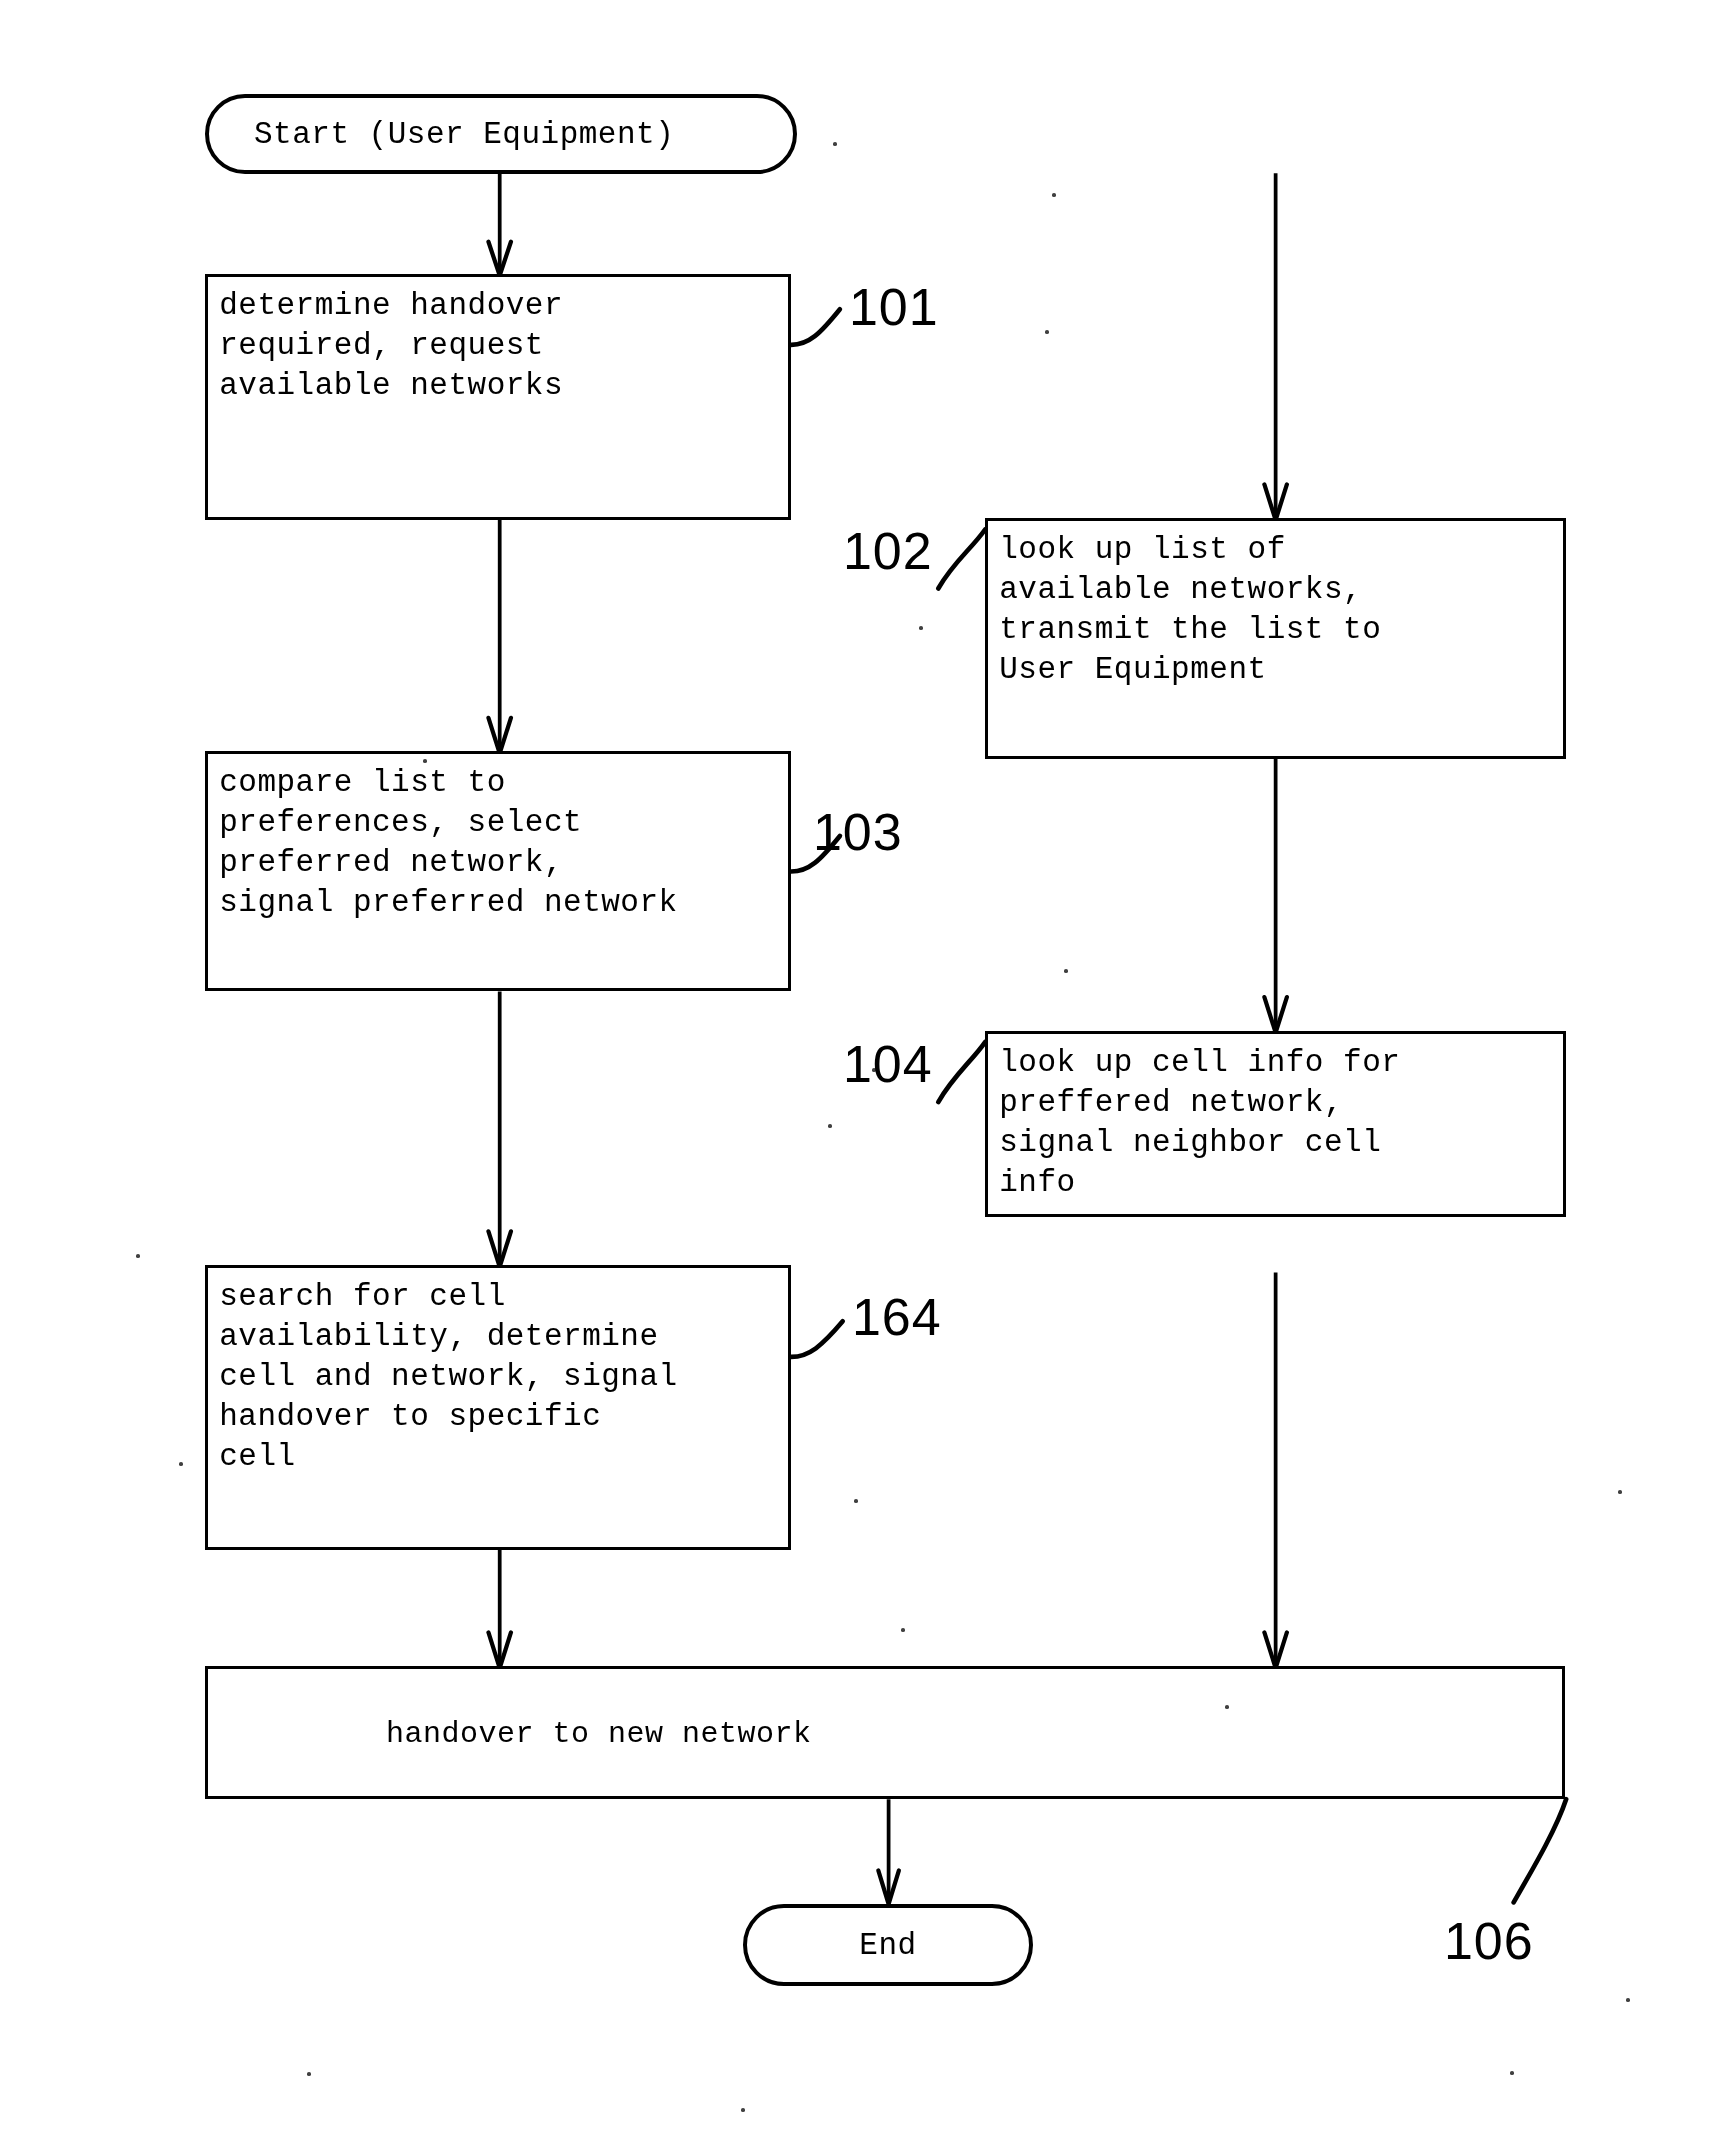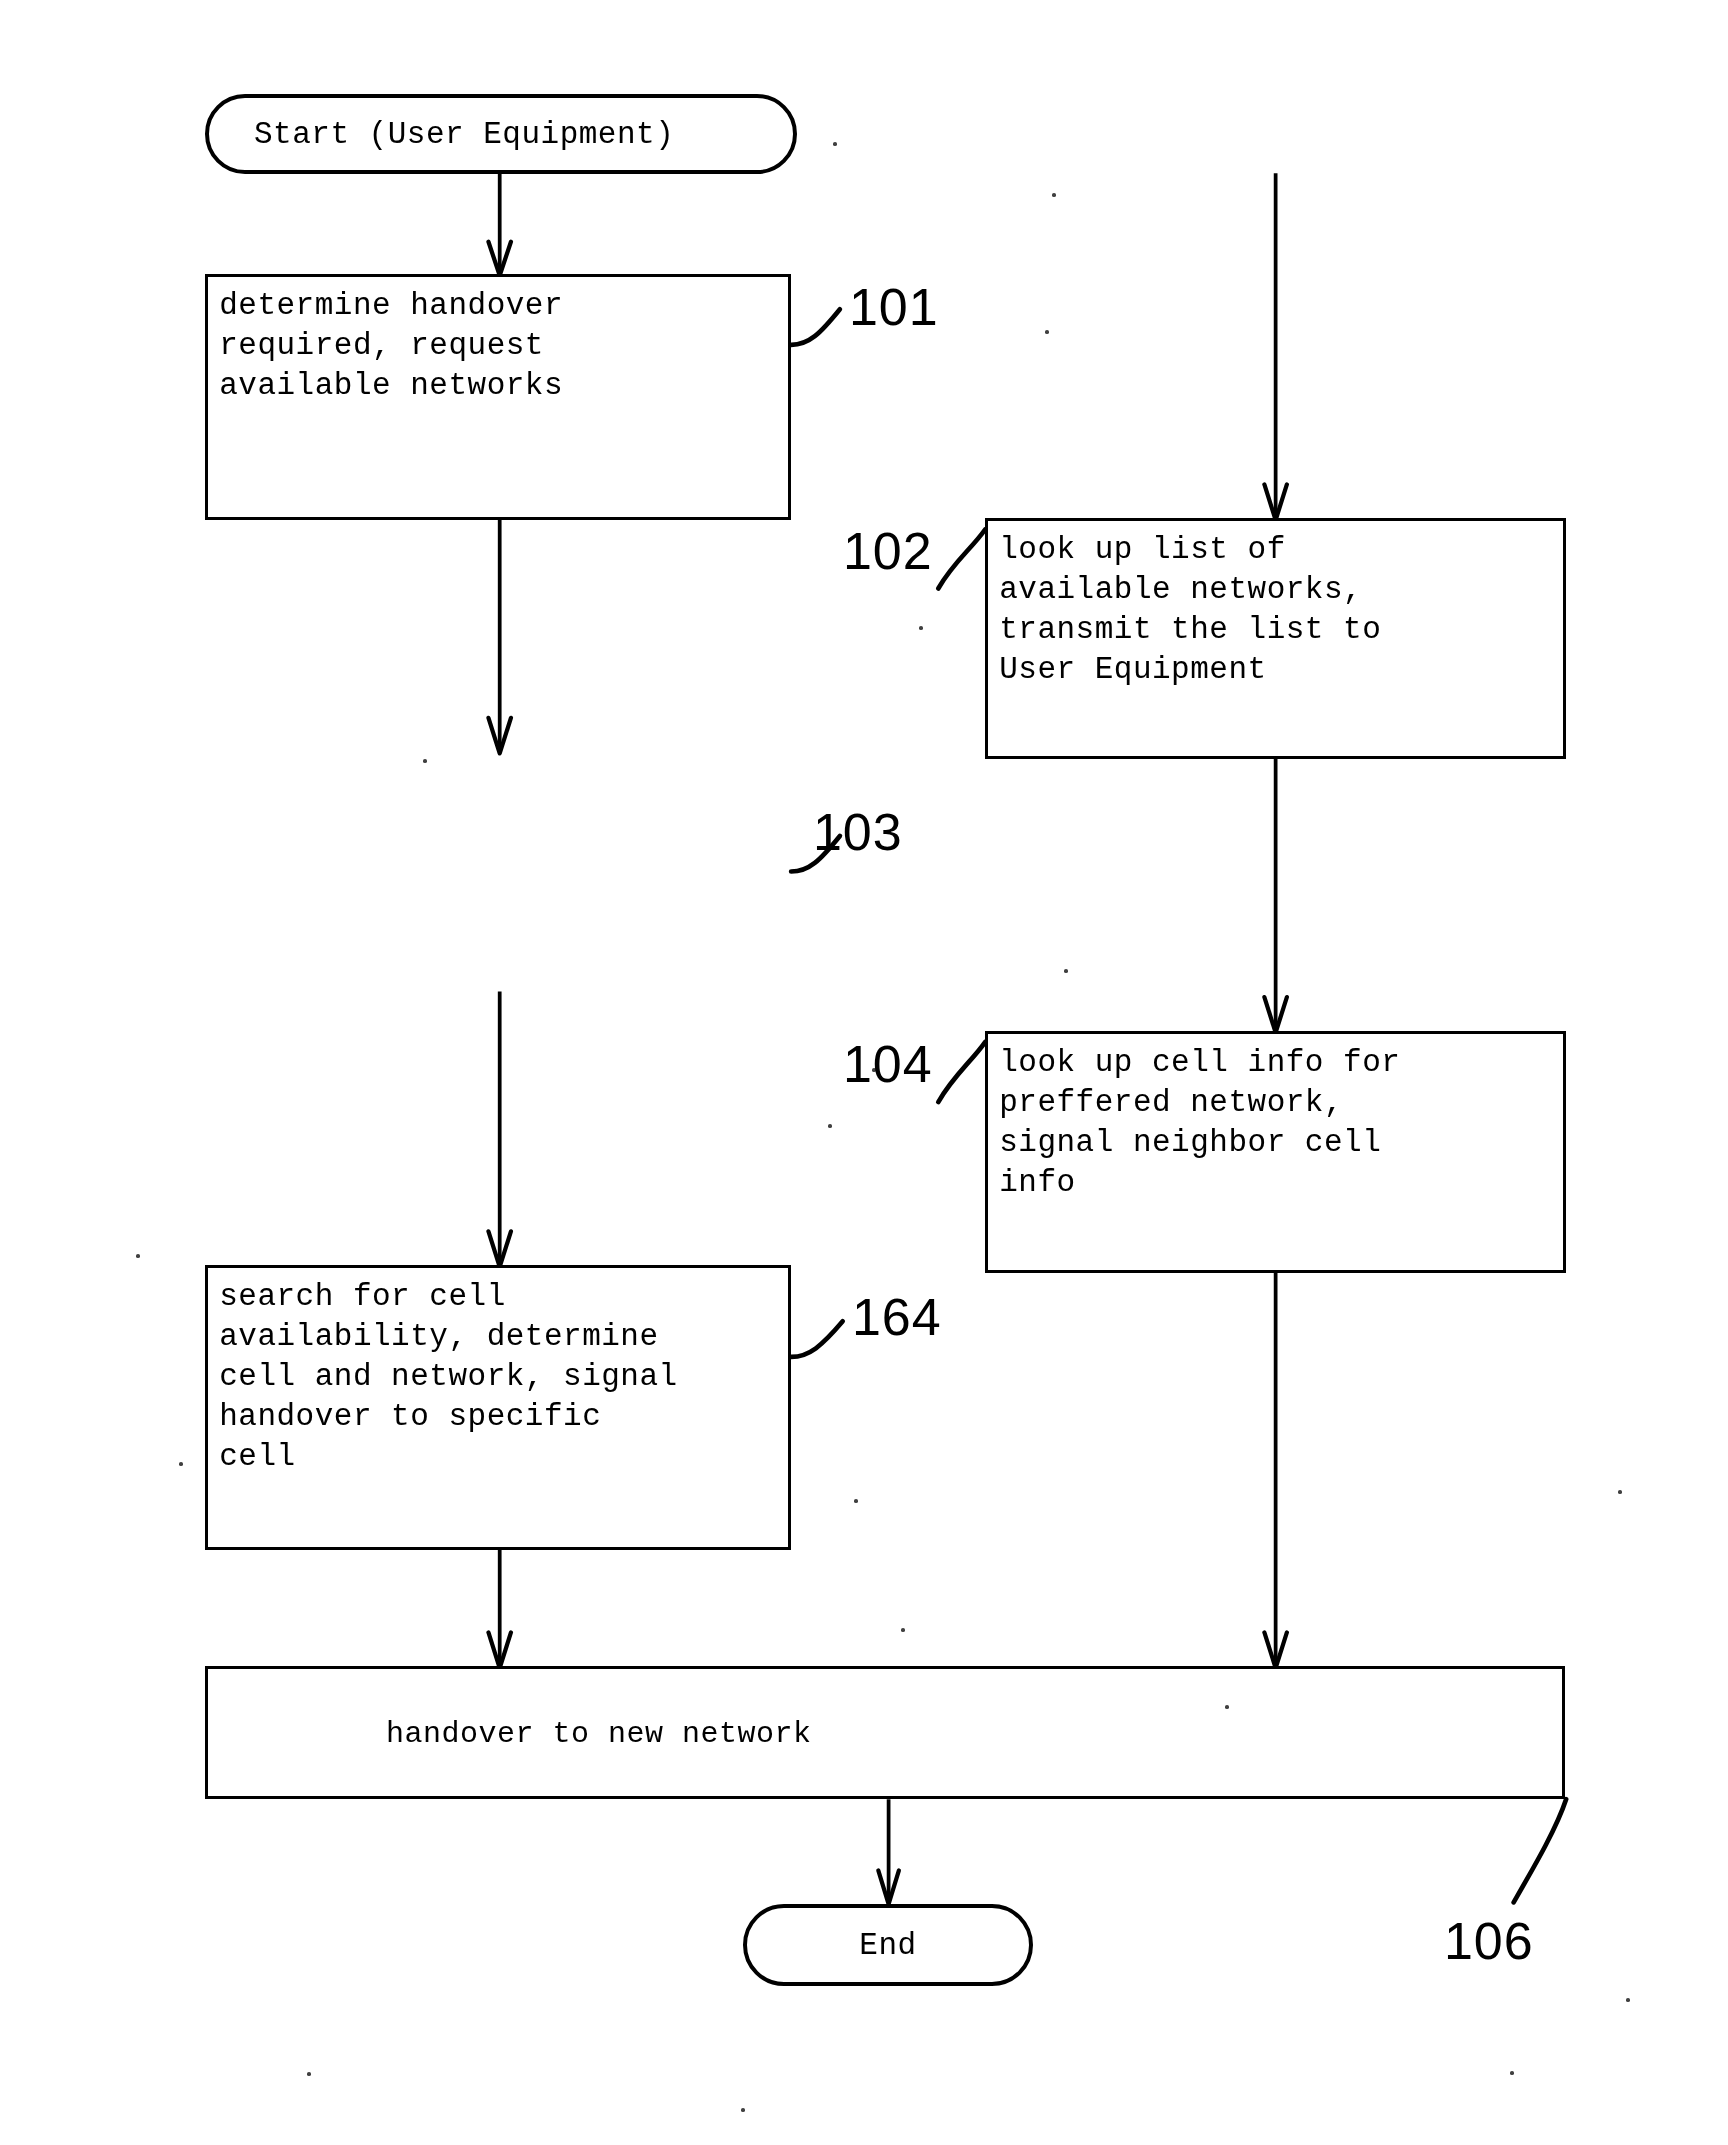--- a/index.html
+++ b/index.html
@@ -175,23 +175,29 @@
   <div class="ref-num" style="left:801px; top:277px;">101</div>
 
   <div class="proc-box" style="left:937px; top:518px; width:581px; height:241px;">
     <span class="proc-text">look up list of
 available networks,
 transmit the list to
 User Equipment</span>
   </div>
   <div class="ref-num" style="left:795px; top:521px;">102</div>
 
+  <div class="proc-box" style="left:157px; top:751px; width:586px; height:240px;">
+    <span class="proc-text">compare list to
+preferences, select
+preferred network,
+signal preferred network</span>
+  </div>
   <div class="ref-num" style="left:765px; top:802px;">103</div>
 
-  <div class="proc-box" style="left:937px; top:1031px; width:581px; height:242px;">
+  <div class="proc-box" style="left:937px; top:1031px; width:581px; height:186px;">
     <span class="proc-text">look up cell info for
 preffered network,
 signal neighbor cell
 info</span>
   </div>
   <div class="ref-num" style="left:795px; top:1034px;">104</div>
 
   <div class="proc-box" style="left:157px; top:1265px; width:586px; height:285px;">
     <span class="proc-text">search for cell
 availability, determine

